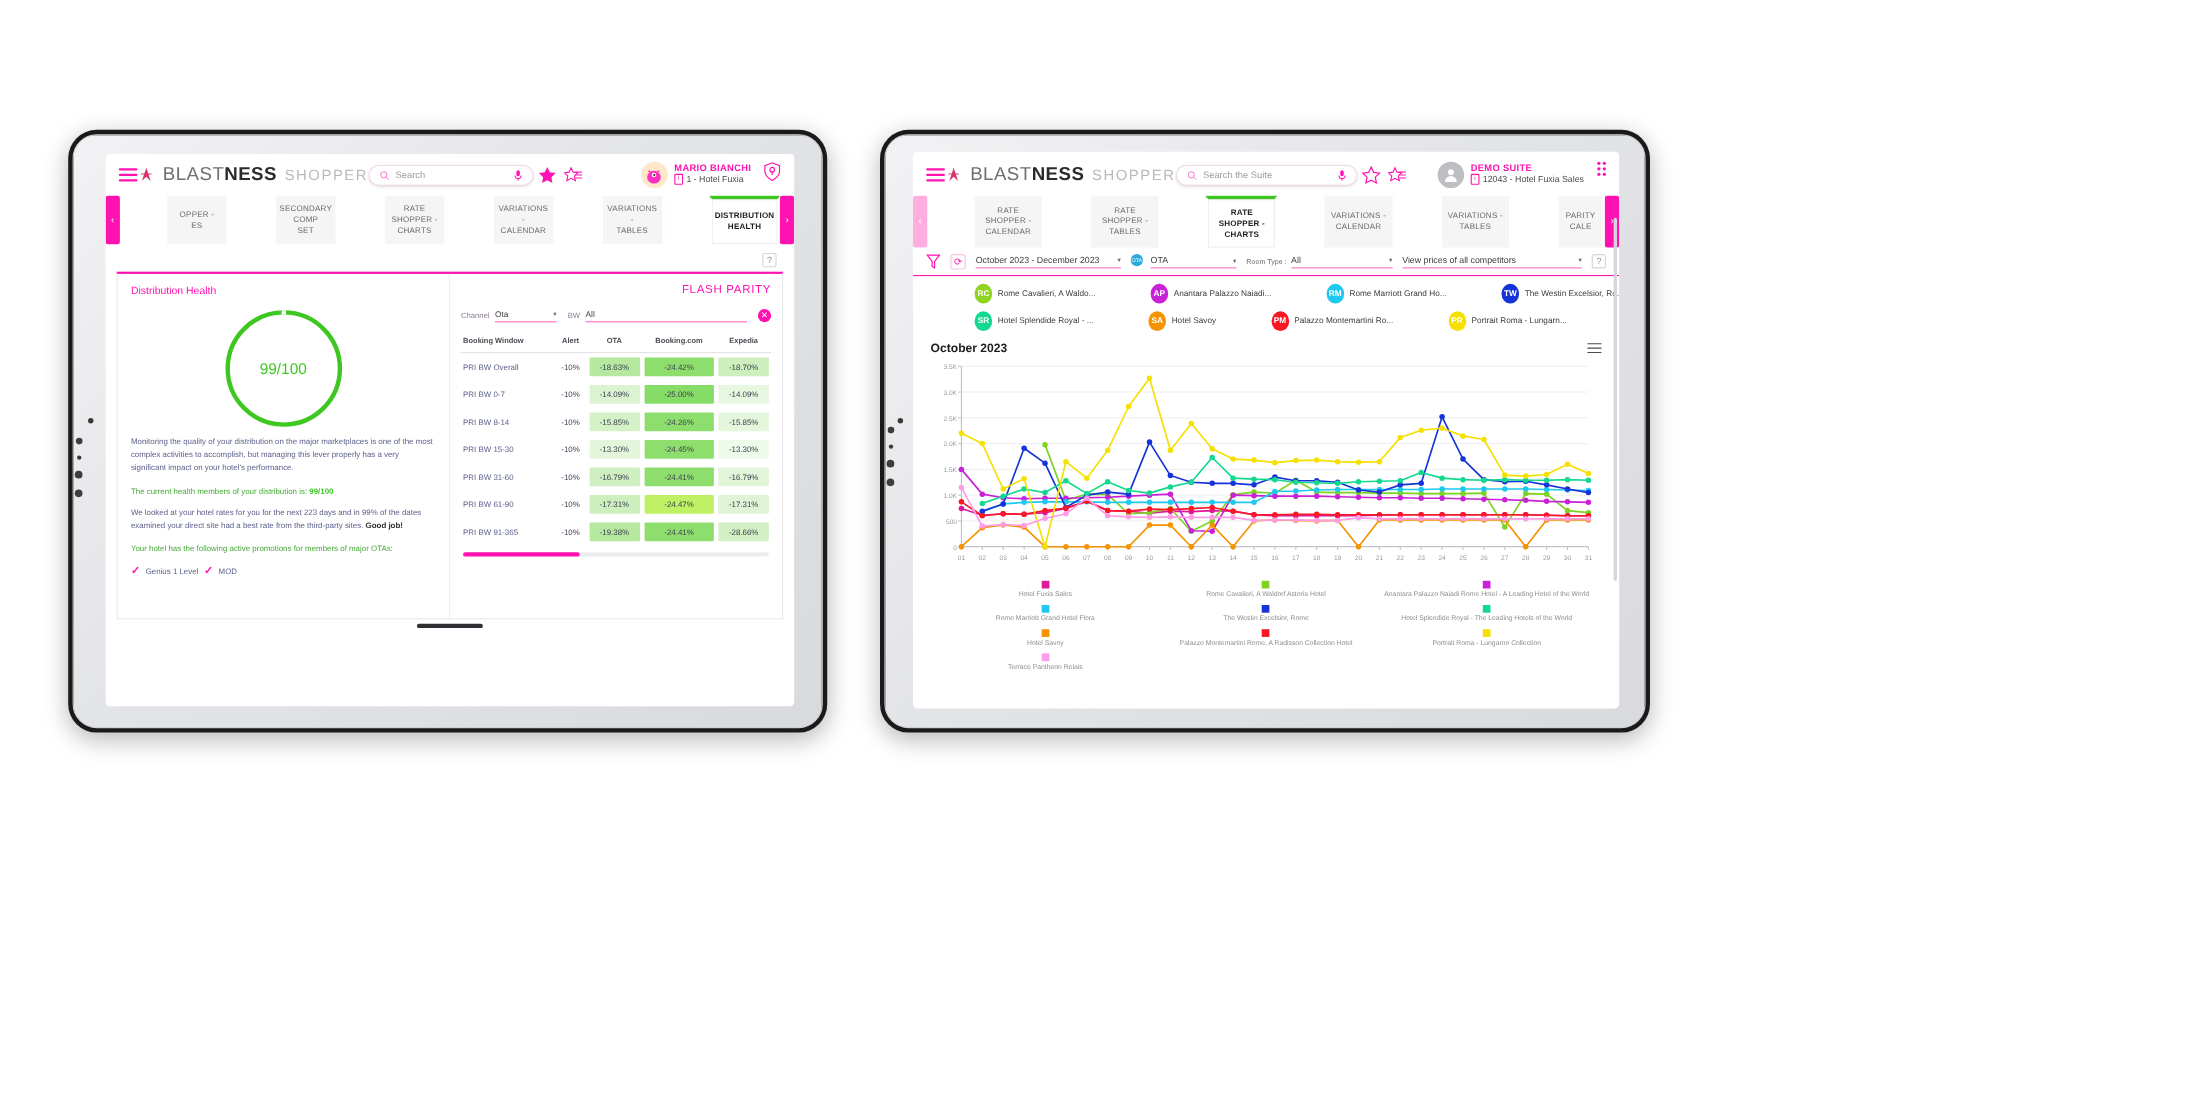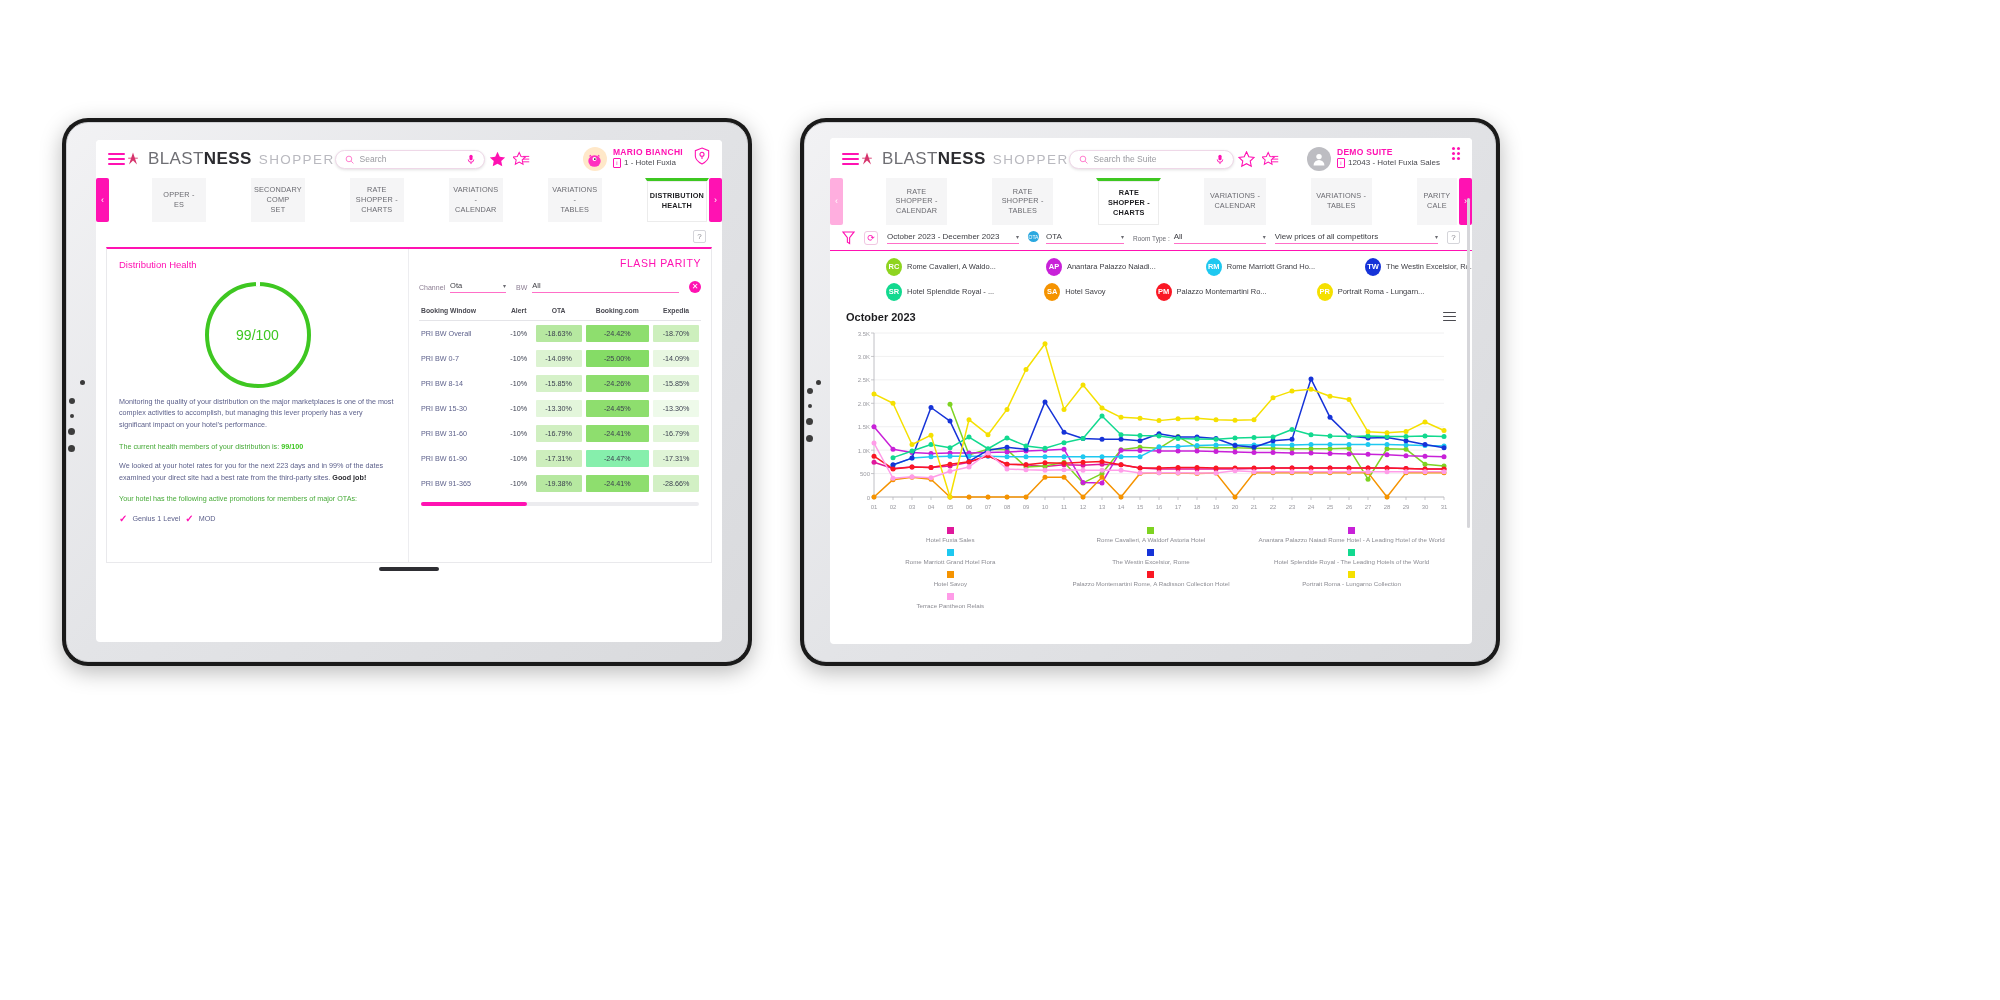--- a/index.html
+++ b/index.html
@@ -364,21 +364,21 @@
                     <span class="cell" style="background:#e1f5d8">-16.79%</span>
                   </td>
                 </tr>
                 <tr>
                   <td>PRI BW 61-90</td>
                   <td>-10%</td>
                   <td>
                     <span class="cell" style="background:#cdeebd">-17.31%</span>
                   </td>
                   <td>
-                    <span class="cell" style="background:#86efac">-24.47%</span>
+                    <span class="cell" style="background:#bef264">-24.47%</span>
                   </td>
                   <td>
                     <span class="cell" style="background:#dff4d6">-17.31%</span>
                   </td>
                 </tr>
                 <tr>
                   <td>PRI BW 91-365</td>
                   <td>-10%</td>
                   <td>
                     <span class="cell" style="background:#b6e8a0">-19.38%</span>

